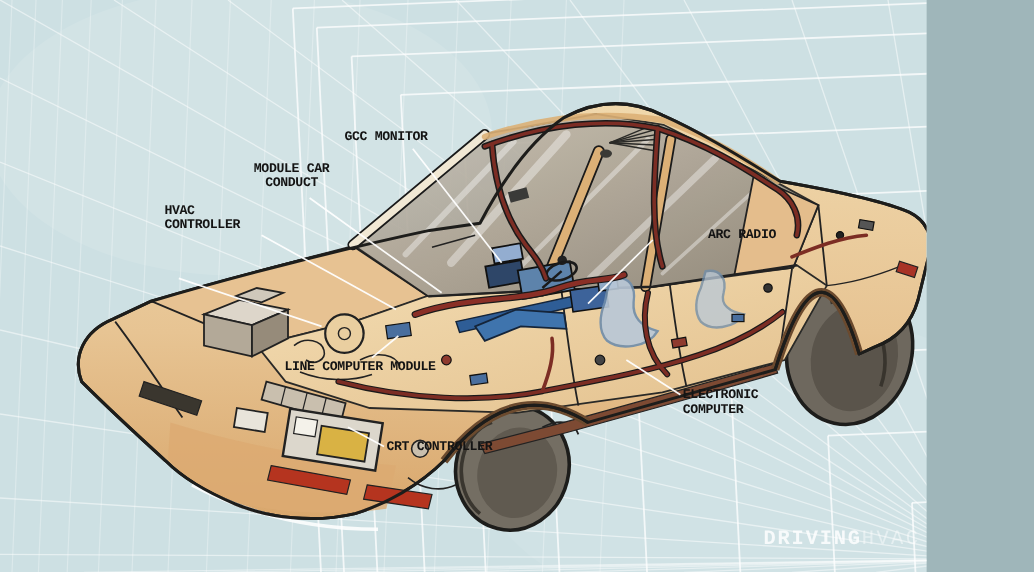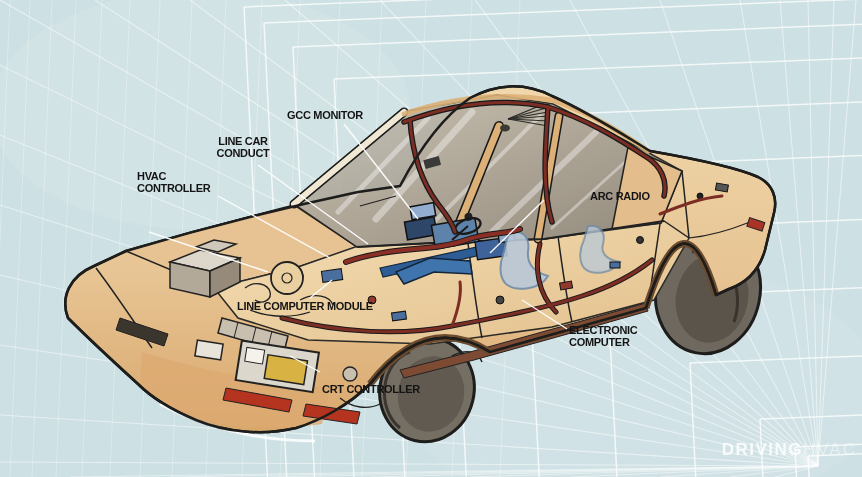--- a/index.html
+++ b/index.html
@@ -1,19 +1,19 @@
 <!DOCTYPE html>
 <html><head>
 <meta charset="utf-8">
 <style>
   html,body{margin:0;padding:0;background:#9fb6ba;}
   .stage{
-    position:relative;width:862px;height:477px;overflow:hidden;
+    position:relative;width:772px;height:477px;overflow:hidden;
     background:#cde0e3;
-    font-family:Liberation Sans, sans-serif;
+    font-family:Liberation Mono, monospace;
   }
   .stage svg.scene{position:absolute;left:0;top:0;width:862px;height:477px;display:block;}
   .callout{
     position:absolute;
     font-weight:700;font-size:11px;line-height:1.05;letter-spacing:-0.3px;
     color:#141414;white-space:pre-line;
   }
   .callout.center{text-align:center;}
   .watermark{
     position:absolute;right:5px;top:441px;width:170px;text-align:right;
@@ -344,26 +344,26 @@
       <line x1="218" y1="196" x2="330" y2="258"></line>
       <line x1="149" y1="232" x2="268" y2="272"></line>
       <line x1="310" y1="298" x2="332" y2="280"></line>
       <line x1="320" y1="372" x2="290" y2="356"></line>
       <line x1="544" y1="200" x2="490" y2="253"></line>
       <line x1="567" y1="329" x2="522" y2="300"></line>
     </g>
   </svg>
 
   <div class="callout" style="left:287px;top:110px;">GCC MONITOR</div>
-  <div class="callout center" style="left:193px;top:136px;width:100px;">LINE CAR
+  <div class="callout center" style="left:193px;top:136px;width:100px;">MODULE CAR
 CONDUCT</div>
   <div class="callout" style="left:137px;top:171px;">HVAC
 CONTROLLER</div>
   <div class="callout" style="left:237px;top:301px;">LINE COMPUTER MODULE</div>
-  <div class="callout" style="left:322px;top:368px;margin-top:16px;">CRT CONTROLLER</div>
+  <div class="callout" style="left:322px;top:368px;">CRT CONTROLLER</div>
   <div class="callout" style="left:546px;top:191px;padding-left:44px;">ARC RADIO</div>
   <div class="callout" style="left:569px;top:325px;">ELECTRONIC
 COMPUTER</div>
 
   <div class="watermark">
     <span class="wm-bold">DRIVING</span><span class="wm-light">HVAC</span>
   </div>
 </div>
 
 </body></html>

